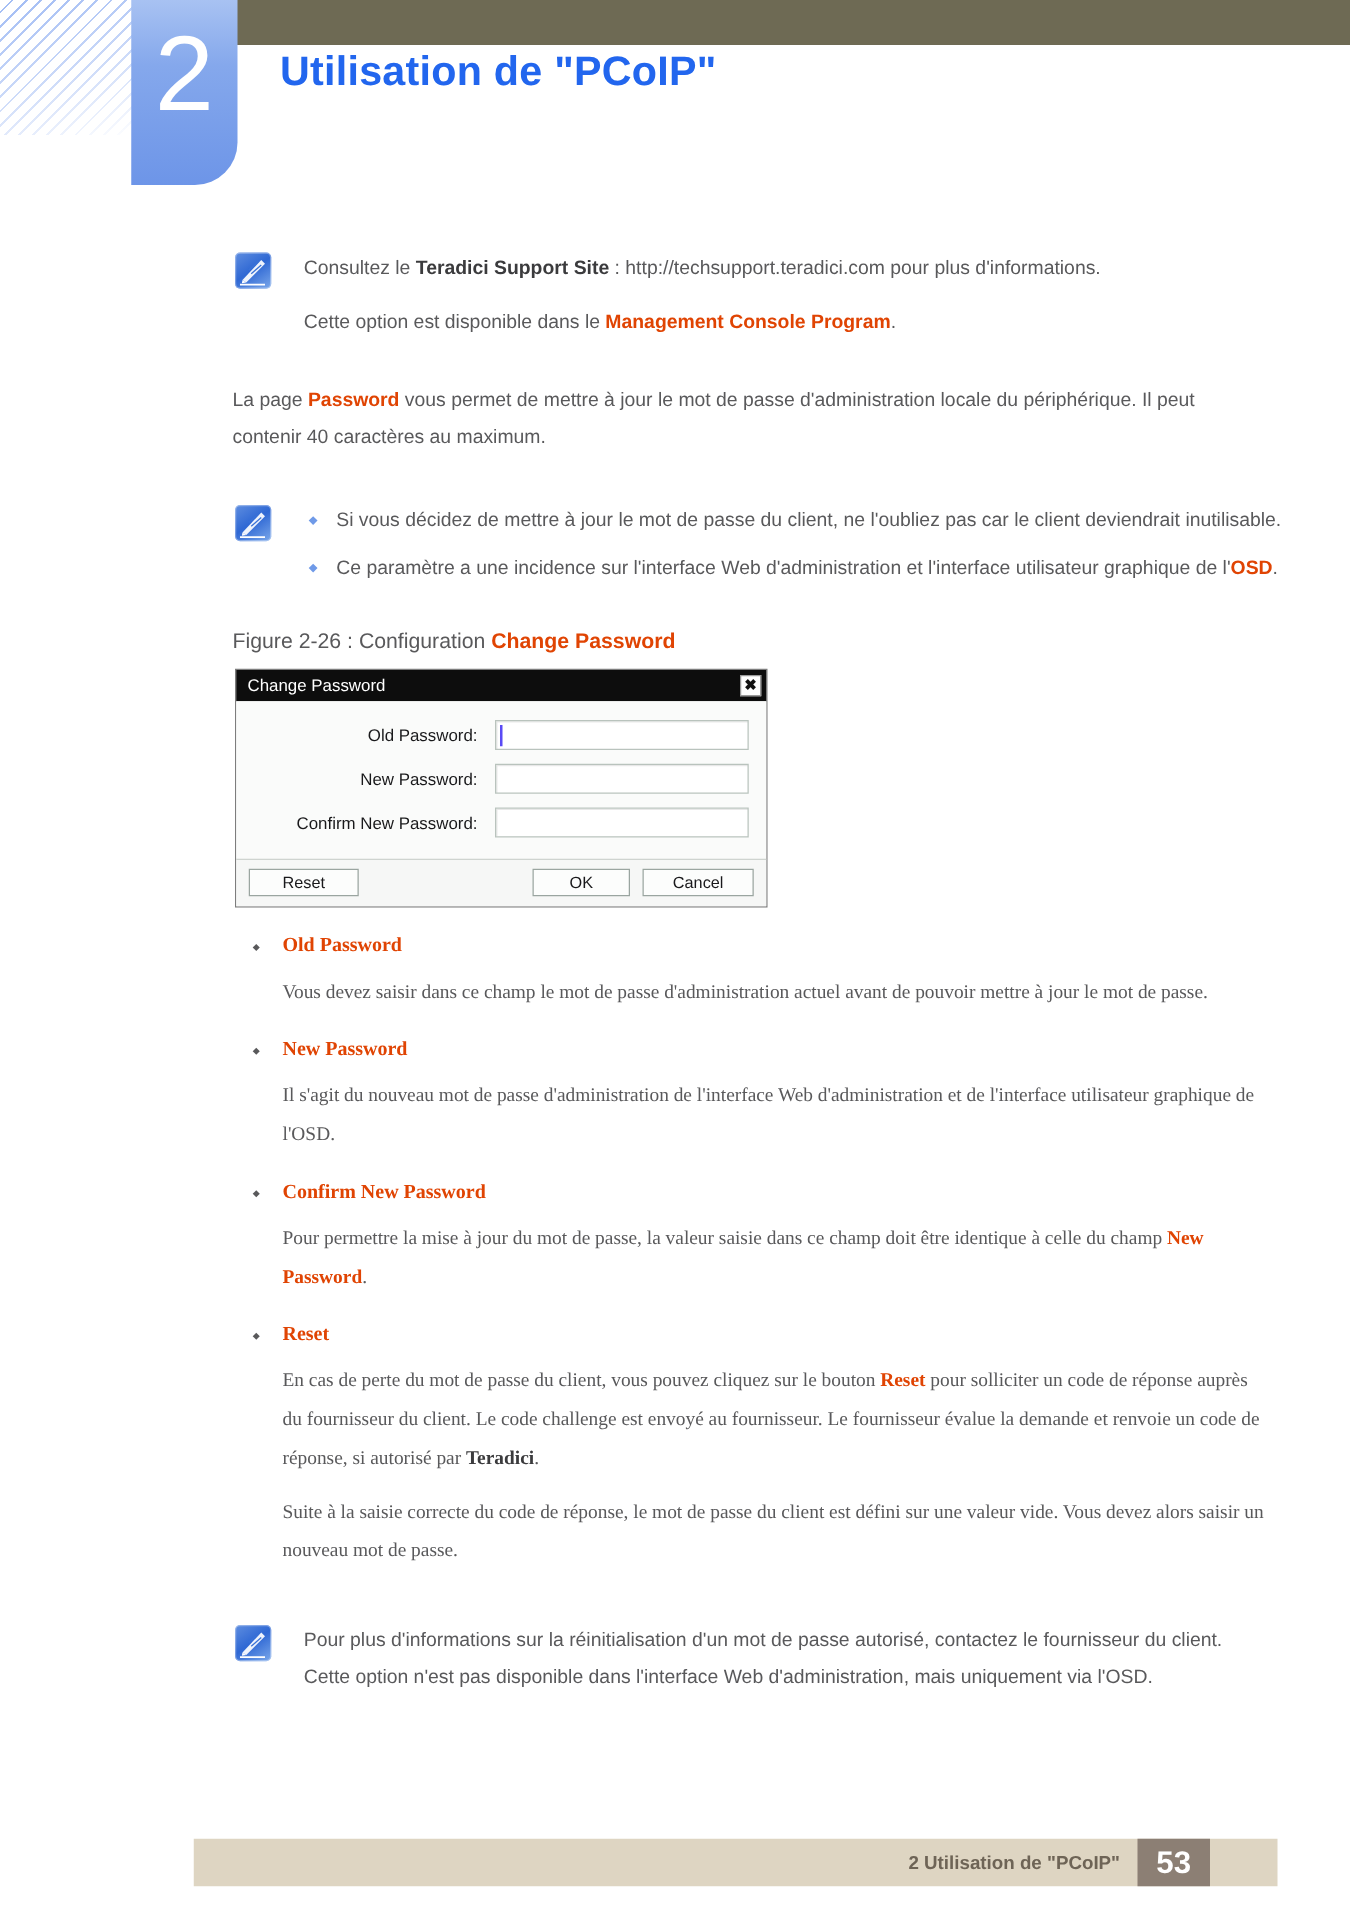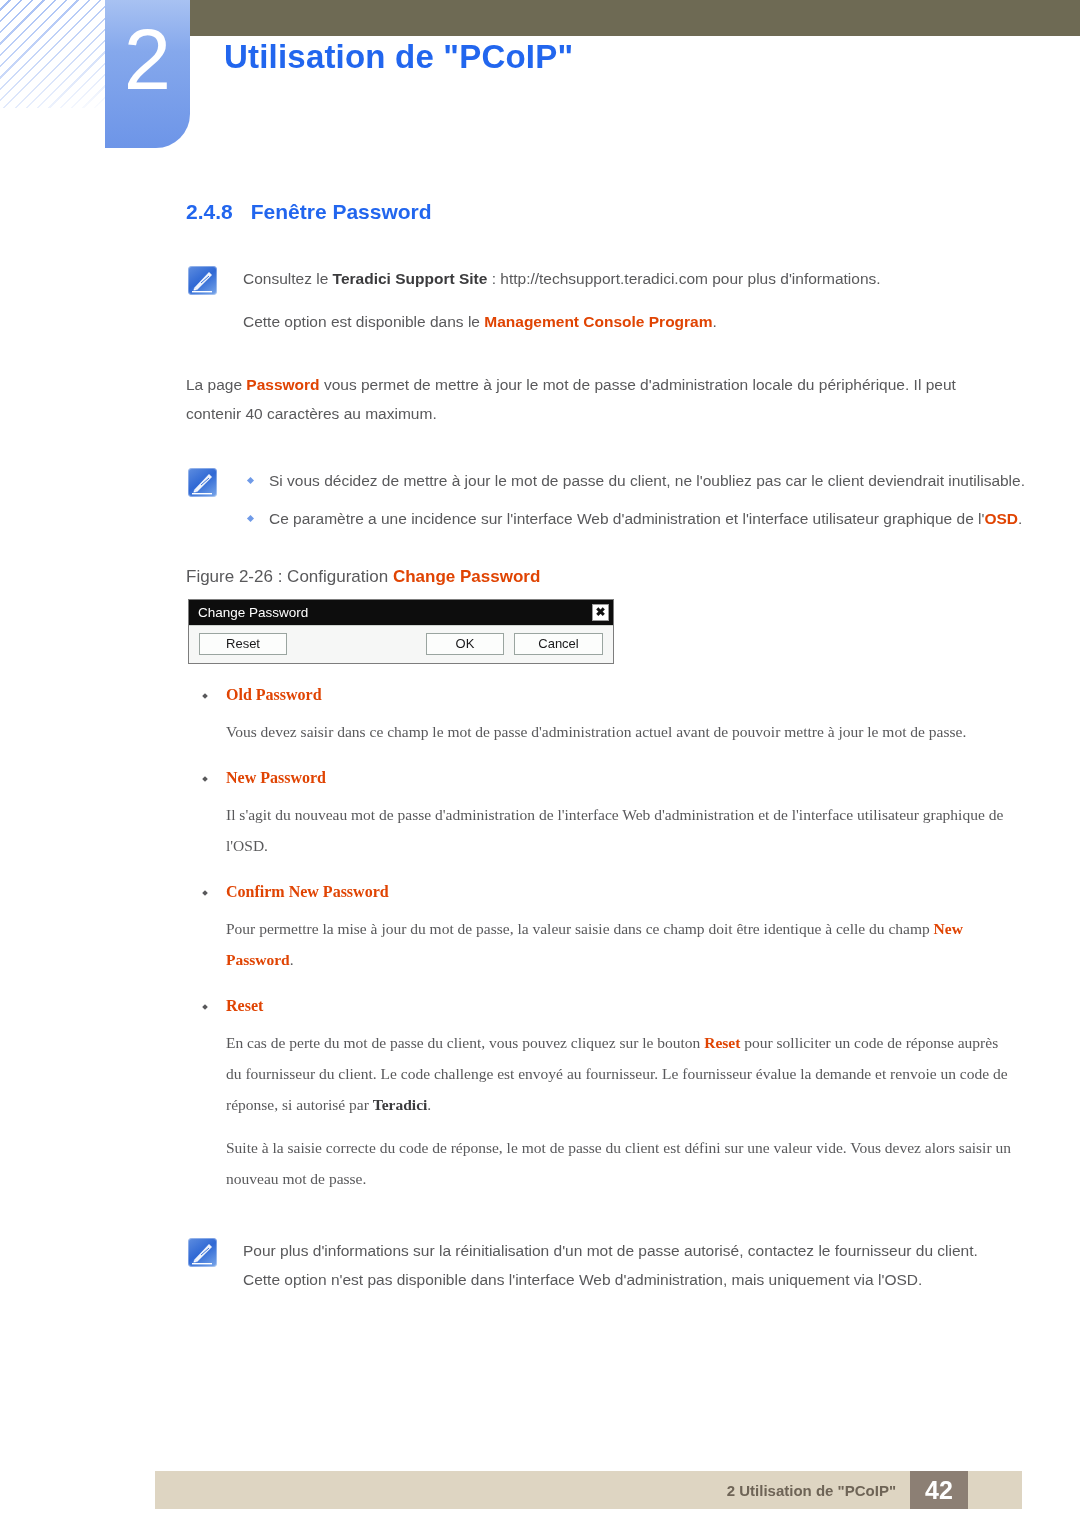--- a/index.html
+++ b/index.html
@@ -301,23 +301,20 @@
 
 <div class="header">
   <div class="header-stripes"></div>
   <div class="header-olive"></div>
   <div class="chapter-badge">2</div>
   <div class="chapter-title">Utilisation de "PCoIP"</div>
 </div>
 
 <div class="content">
 
-  <h2 class="section-heading">
-    <span class="num">2.4.8</span><span>Fenêtre Password</span>
-  </h2>
 
   <div class="note">
     <span class="note-icon">
       <svg width="29" height="29" viewBox="0 0 29 29">
         <path d="M6 22 L21 6 L24 9 L9 24 Z" fill="#ffffff" opacity="0.92"></path>
         <path d="M6 22 L9 24 L5.5 24.5 Z" fill="#ffffff"></path>
         <path d="M11 14 L19 7" stroke="#3a72d6" stroke-width="1" fill="none"></path>
         <path d="M13 17 L21 10" stroke="#3a72d6" stroke-width="1" fill="none"></path>
         <rect x="4" y="25" width="20" height="1.4" fill="#ffffff"></rect>
       </svg>
@@ -346,20 +343,36 @@
     </ul>
   </div>
 
   <p class="figure-caption"><span>Figure 2-26 : Configuration </span><span class="orange">Change Password</span></p>
 
   <div class="dialog">
     <div class="dialog-titlebar">
       <span class="dialog-title">Change Password</span>
       <span class="dialog-close">✖</span>
     </div>
+    <div class="dialog-body">
+      <div class="field-row">
+        <span class="field-label">Old Password:</span>
+        <span class="field-input">
+            <span class="field-caret"></span>
+          </span>
+      </div>
+      <div class="field-row">
+        <span class="field-label">New Password:</span>
+        <span class="field-input"></span>
+      </div>
+      <div class="field-row">
+        <span class="field-label">Confirm New Password:</span>
+        <span class="field-input"></span>
+      </div>
+    </div>
     <div class="dialog-footer">
       <span class="dlg-btn reset">Reset</span>
       <span class="dlg-btn ok">OK</span>
       <span class="dlg-btn cancel">Cancel</span>
     </div>
   </div>
 
   <div class="term-list">
 
     <div class="term">Old Password</div>
@@ -386,14 +399,14 @@
         <rect x="4" y="25" width="20" height="1.4" fill="#ffffff"></rect>
       </svg>
     </span>
     <p style="max-width:760px;">Pour plus d'informations sur la réinitialisation d'un mot de passe autorisé, contactez le fournisseur du client. Cette option n'est pas disponible dans l'interface Web d'administration, mais uniquement via l'OSD.</p>
   </div>
 
 </div>
 
 <div class="footer">
   <span class="footer-text">2 Utilisation de "PCoIP"</span>
-  <span class="footer-page">42</span>
+  <span class="footer-page">53</span>
 </div>
 
 </body></html>

